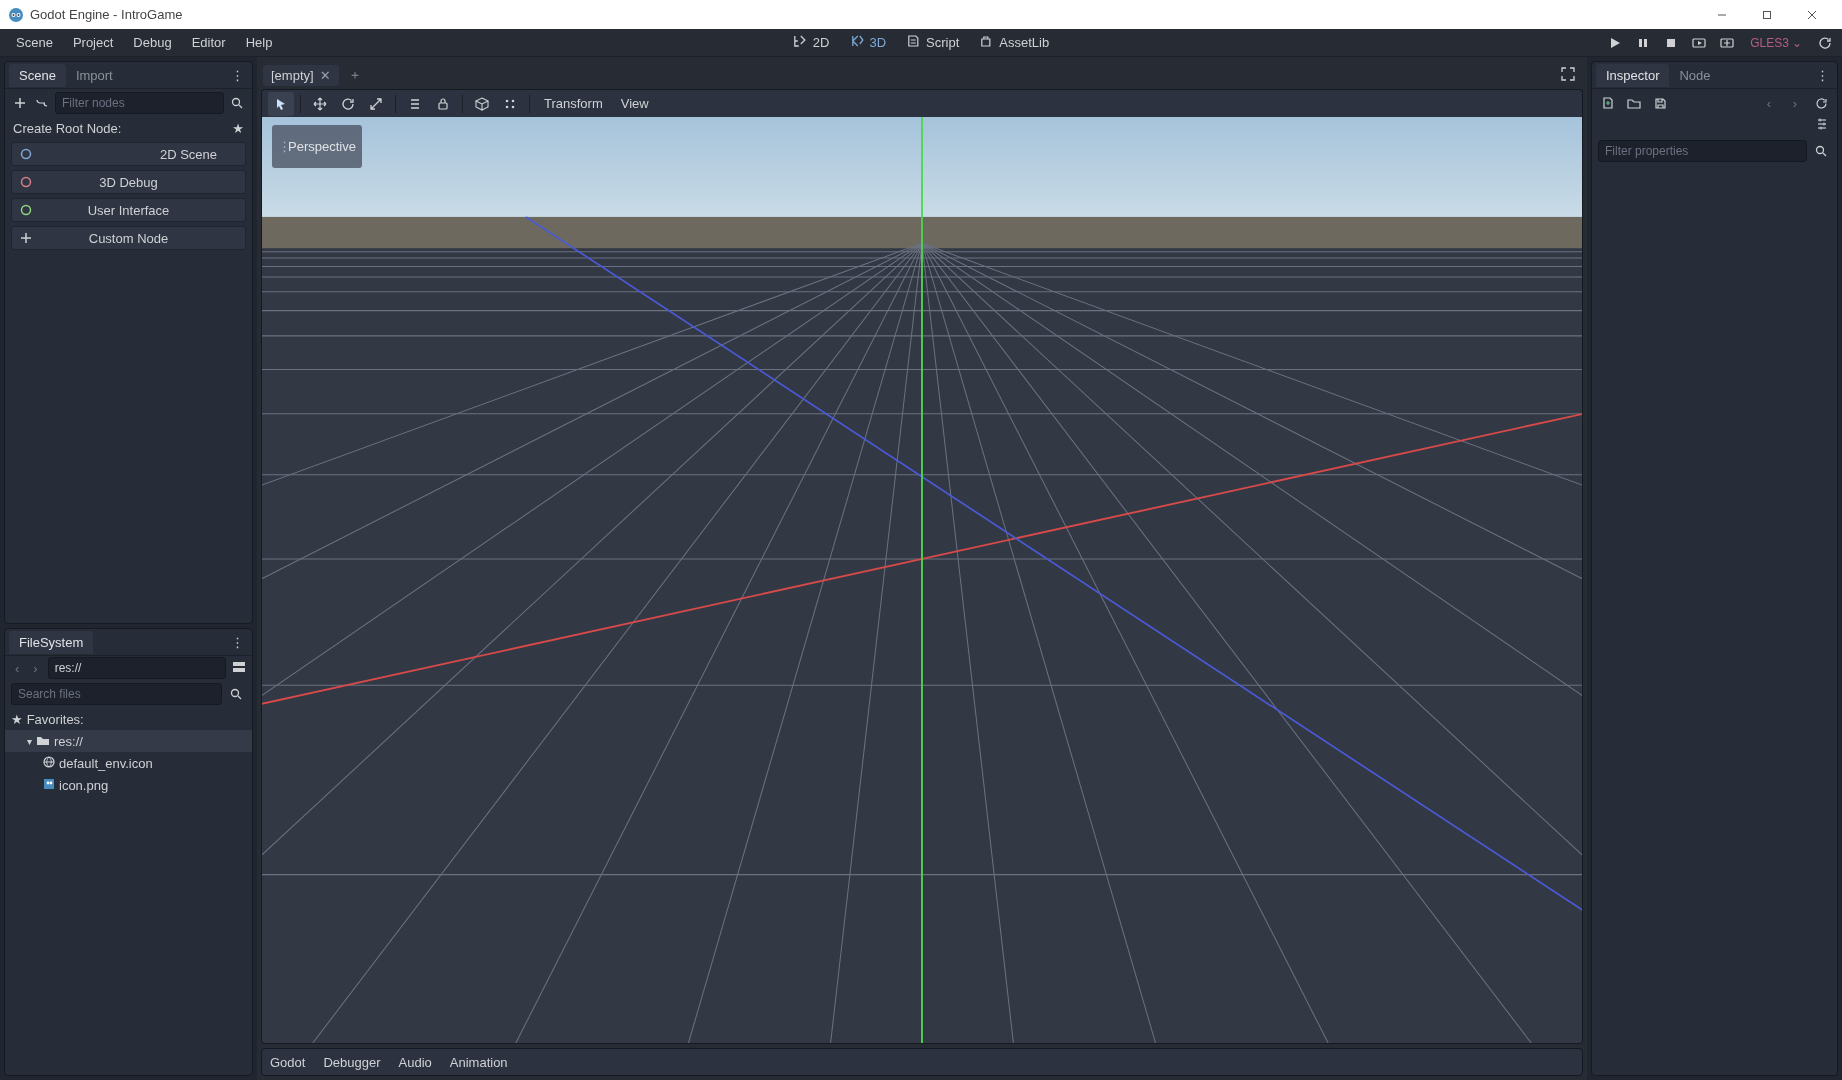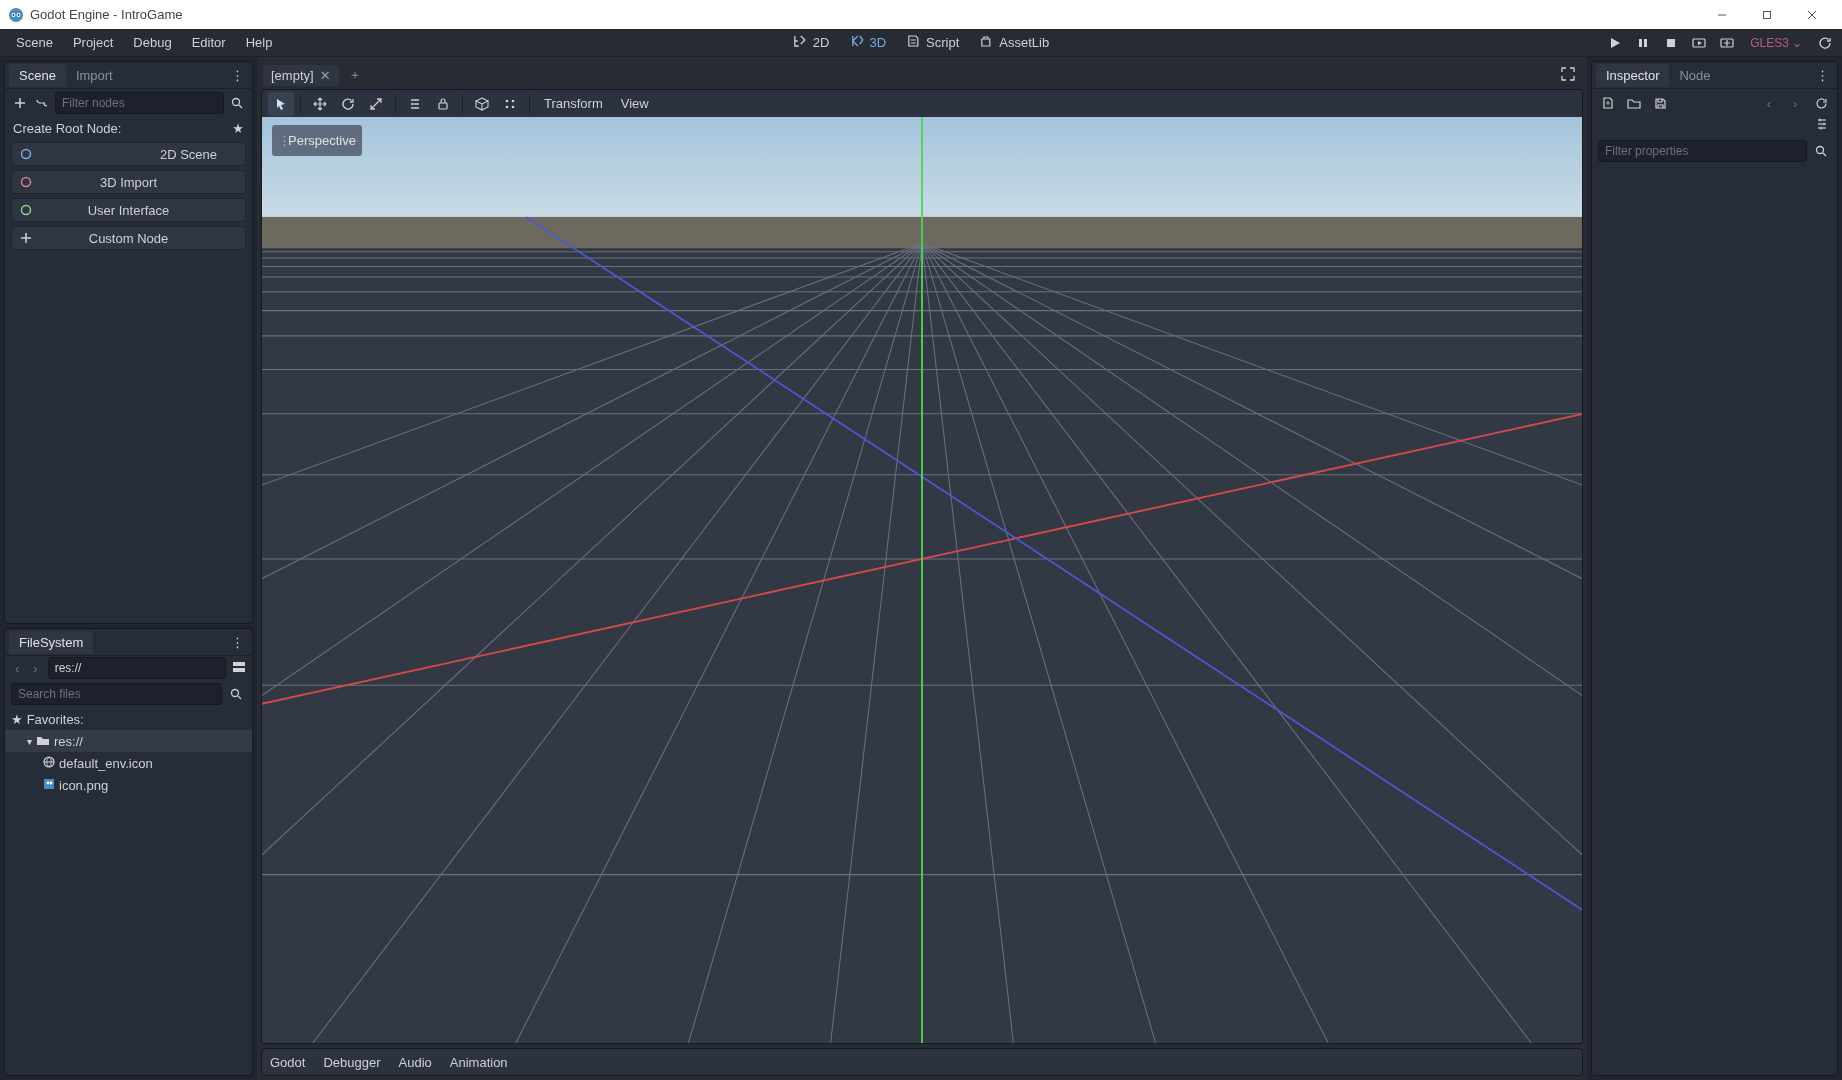--- a/index.html
+++ b/index.html
@@ -65,21 +65,21 @@
 .scene-tabs .distract-free { margin-left:auto; color:#cfd1d4; padding:0 6px; cursor:pointer; }
 
 .vp-toolbar { height:28px; background:#2c3240; display:flex; align-items:center; padding:0 6px; gap:2px; margin:0 4px; border-radius:4px 4px 0 0; border:1px solid #151a22; border-bottom:none;}
 .vp-toolbar .tool { width:26px; height:24px; display:flex; align-items:center; justify-content:center; border-radius:3px; color:#cfd1d4; cursor:pointer; }
 .vp-toolbar .tool.active{ background:#3a4252; color:#cfe0ff; }
 .vp-toolbar .sep { width:1px; height:18px; background:#1c2128; margin:0 4px; }
 .vp-toolbar .txt-btn { padding:0 8px; color:#cfd1d4; cursor:pointer; }
 
 .viewport-wrap { flex:1; margin:0 4px; border:1px solid #151a22; border-top:none; border-radius:0 0 4px 4px; position:relative; overflow:hidden; }
 .viewport-wrap svg { width:100%; height:100%; display:block; }
-.persp-badge { position:absolute; left:10px; top:8px; background:#4d5565cc; padding:8px 6px; border-radius:3px; display:flex; align-items:center; gap:4px; color:#e0e2e5; font-size:13px; cursor:pointer;}
+.persp-badge { position:absolute; left:10px; top:8px; background:#4d5565cc; padding:14px 6px; border-radius:3px; display:flex; align-items:center; gap:4px; color:#e0e2e5; font-size:13px; cursor:pointer;}
 .grip-dots { display:inline-block; width:6px; }
 .grip-dots::before{ content:"⋮"; color:#aeb3bc; }
 
 .bottom-bar { height:28px; margin:4px 4px 0 4px; background:#2c3240; border:1px solid #151a22; border-radius:4px; display:flex; align-items:center; padding:0 8px; gap:18px; }
 .bottom-bar .bt-item { color:#cfd1d4; cursor:pointer; }
 
 
 .right-col { width:255px; display:flex; flex-direction:column; background:#202530; padding:4px; }
 .right-panel { flex:1; background:#262c38; border:1px solid #151a22; border-radius:4px; display:flex; flex-direction:column; }
 .insp-tool { height:28px; display:flex; align-items:center; gap:6px; padding:0 6px; }
@@ -241,21 +241,21 @@
               </svg>
             </span>
           <span style="text-align:right;padding-right:28px;">2D Scene</span>
         </div>
         <div class="root-btn">
           <span class="ic">
               <svg width="14" height="14">
                 <circle cx="7" cy="7" r="4.5" fill="none" stroke="#d67f8c" stroke-width="1.5"></circle>
               </svg>
             </span>
-          <span style="text-align:center;padding-right:28px;">3D Import</span>
+          <span style="text-align:center;padding-right:28px;">3D Debug</span>
         </div>
         <div class="root-btn">
           <span class="ic">
               <svg width="14" height="14">
                 <circle cx="7" cy="7" r="4.5" fill="none" stroke="#8fd67f" stroke-width="1.5"></circle>
               </svg>
             </span>
           <span style="text-align:center;padding-right:28px;">User Interface</span>
         </div>
         <div class="root-btn">

